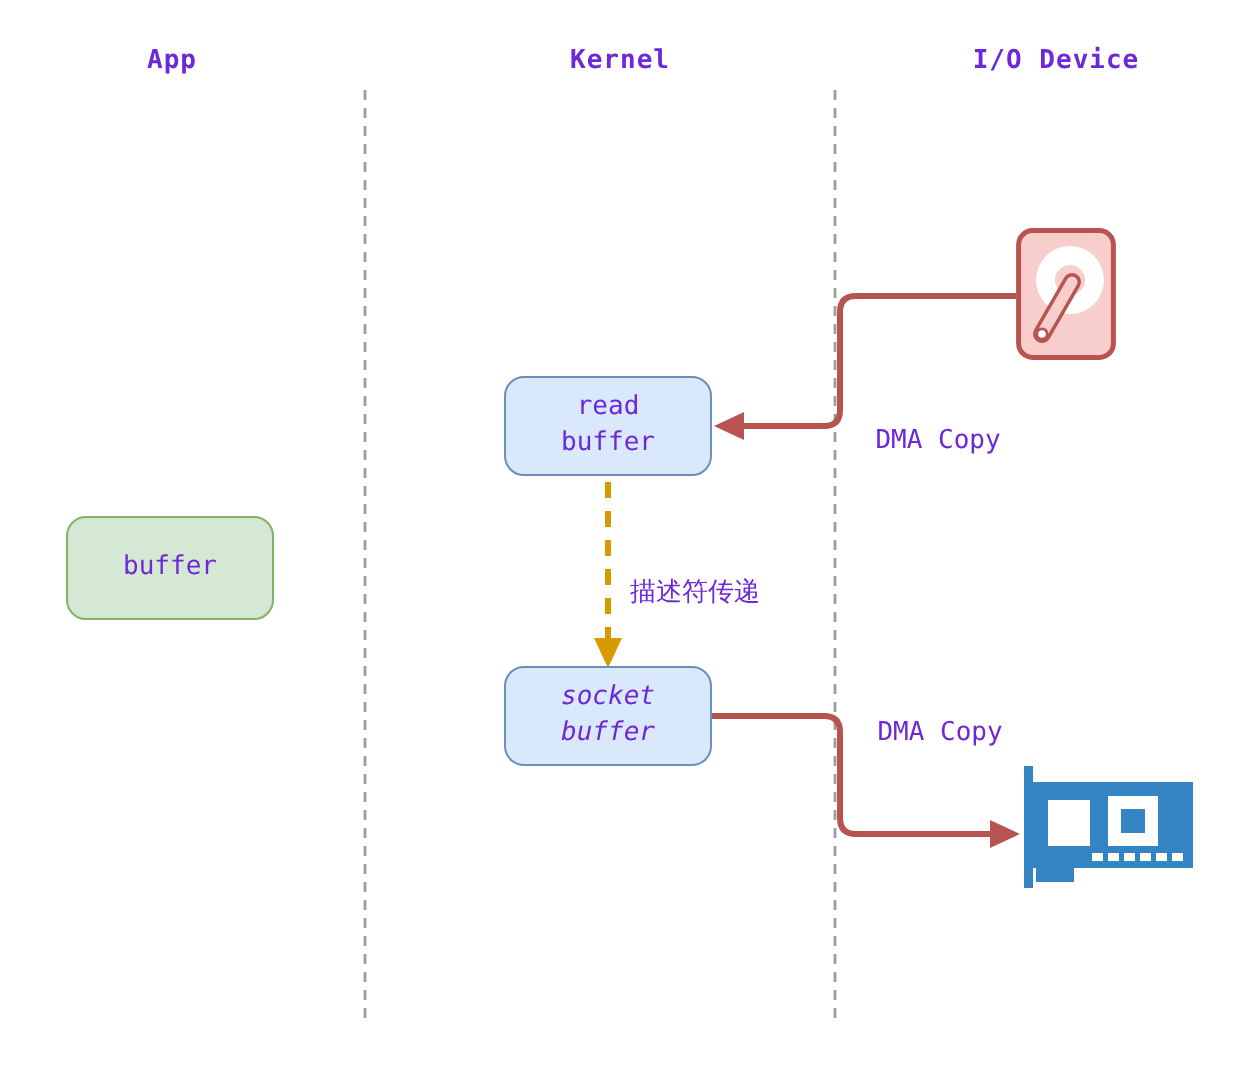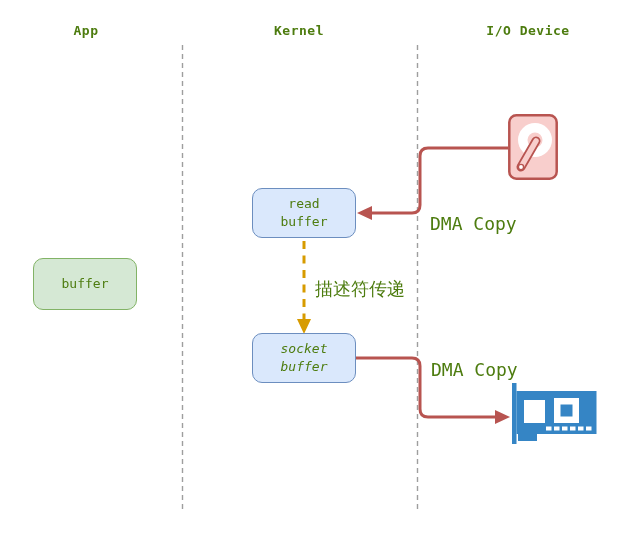--- a/index.html
+++ b/index.html
@@ -2,21 +2,21 @@
 <html><head>
 <meta charset="utf-8">
 <style>
   html, body { margin: 0; padding: 0; background: #ffffff; }
   .canvas {
     position: relative;
     width: 623px;
     height: 534px;
     background: #ffffff;
     font-family: "DejaVu Sans Mono", "Liberation Mono", monospace;
-    color: #4d7c0f;
+    color: #6d28d9;
     overflow: hidden;
   }
   .lane-title {
     position: absolute;
     top: 23px;
     transform: translateX(-50%);
     font-size: 13px;
     font-weight: bold;
     white-space: nowrap;
     letter-spacing: 0.5px;
@@ -34,32 +34,32 @@
     justify-content: center;
     text-align: center;
     font-size: 13px;
     line-height: 1.35;
     white-space: pre-line;
   }
   .node-blue { background: #dae8fc; border: 1.6px solid #6c8ebf; }
   .node-green { background: #d5e8d4; border: 1.6px solid #82b366; }
   .edge-label {
     position: absolute;
-    font-size: 18px;
+    font-size: 13px;
     white-space: nowrap;
   }
   .edge-label.centered { text-align: center; }
 </style>
 </head>
 <body>
 
 <div class="canvas">
 
   <div class="lane-title" style="left:86px">App</div>
-  <div class="lane-title" style="left:299px">Kernel</div>
+  <div class="lane-title" style="left:310px">Kernel</div>
   <div class="lane-title" style="left:528px">I/O Device</div>
 
   <svg class="overlay" width="623" height="534" viewBox="0 0 623 534">
 
     <line x1="182.5" y1="45" x2="182.5" y2="512" stroke="#9e9e9e" stroke-width="1.4" stroke-dasharray="5 4"></line>
     <line x1="417.5" y1="45" x2="417.5" y2="512" stroke="#9e9e9e" stroke-width="1.4" stroke-dasharray="5 4"></line>
 
     <path d="M 508 148 H 428 Q 420 148 420 156 V 205 Q 420 213 412 213 H 371" fill="none" stroke="#b85450" stroke-width="3" stroke-linejoin="round"></path>
     <polygon points="357,213 372,206 372,220" fill="#b85450"></polygon>
 
@@ -99,17 +99,17 @@
   <div class="node node-green" style="left:33px; top:258px; width:104px; height:52px;">buffer</div>
 
   <div class="node node-blue" style="left:252px; top:188px; width:104px; height:50px;border-radius:10px;">read
 buffer</div>
 
   <div class="node node-blue" style="left:252px; top:333px; width:104px; height:50px;font-style:italic;">socket
 buffer</div>
 
   <div class="edge-label centered" style="left:430px; top:213px; width:78px;">DMA Copy</div>
 
-  <div class="edge-label" style="left:315px; top:277px;">描述符传递</div>
+  <div class="edge-label" style="left:315px; top:287px;">描述符传递</div>
 
   <div class="edge-label centered" style="left:431px; top:359px; width:78px;">DMA Copy</div>
 
 </div>
 
 </body></html>

